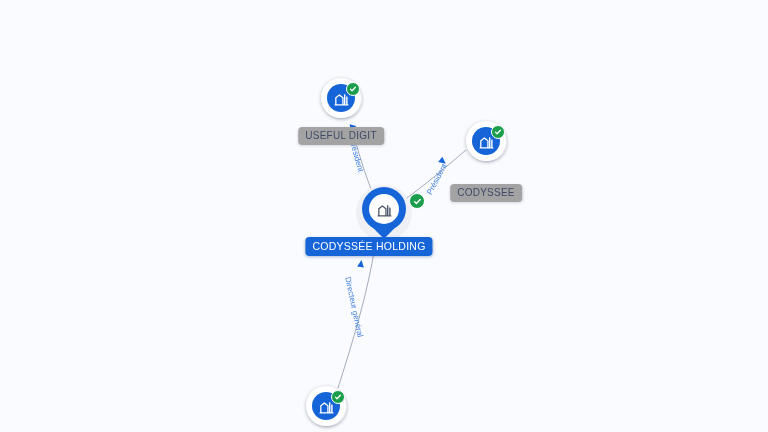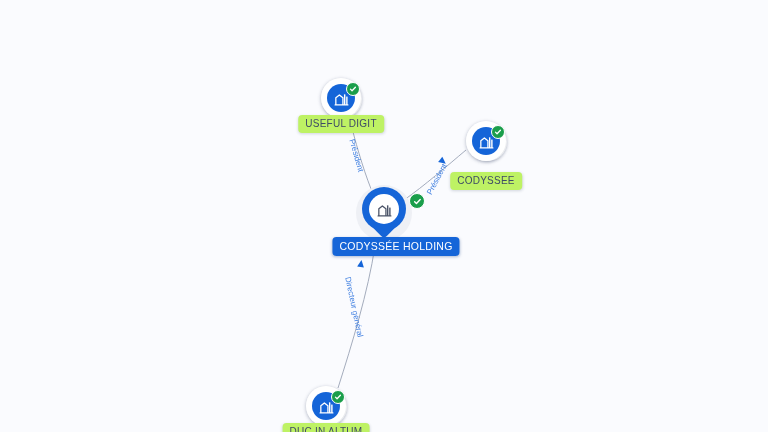--- a/index.html
+++ b/index.html
@@ -137,23 +137,24 @@
   .label {
     position: absolute;
     white-space: nowrap;
     font-size: 10px;
     letter-spacing: 0.25px;
     padding: 3px 7px 4px 7px;
     border-radius: 4px;
     transform: translateX(-50%);
   }
   .label.plain {
-    background: #bef264;
+    background: #a3a3a3;
     color: #3e4a66;
     box-shadow: 0 1px 3px rgba(30,45,80,0.18);
+    margin-top: 12px;
   }
   .label.selected {
     background: #1565d8;
     color: #ffffff;
     font-size: 10.5px;
     box-shadow: 0 1px 3px rgba(20,60,130,0.35);
   }
 
   
   .edge-label {
@@ -247,21 +248,21 @@
           <rect x="10.2" y="13" width="1.8" height="2.4" rx="0.4" fill="#ffffff"></rect>
         </svg>
       </div>
     </div>
     <div class="badge main">
       <svg width="9" height="9" viewBox="0 0 12 12">
         <path d="M2.2 6.2 L4.6 8.6 L9.6 3.4" stroke="#ffffff" stroke-width="1.9" fill="none" stroke-linecap="round" stroke-linejoin="round"></path>
       </svg>
     </div>
   </div>
-  <div class="label selected" style="left:396px; top:237px;">CODYSSÉE HOLDING</div>
+  <div class="label selected" style="left:369px; top:237px;">CODYSSÉE HOLDING</div>
 
   <div class="node" style="left:326px; top:406px;">
     <div class="stack s3"></div>
     <div class="stack s2"></div>
     <div class="disc">
       <div class="inner-circle">
         <svg width="17" height="17" viewBox="0 0 24 24" fill="none">
           <path d="M3 21h18" stroke="#fff" stroke-width="1.8" stroke-linecap="round"></path>
           <path d="M4 21V11l5-4 5 4v10" stroke="#fff" stroke-width="1.8" stroke-linejoin="round"></path>
           <rect x="15.5" y="6" width="2" height="15" rx="0.6" fill="#fff"></rect>

